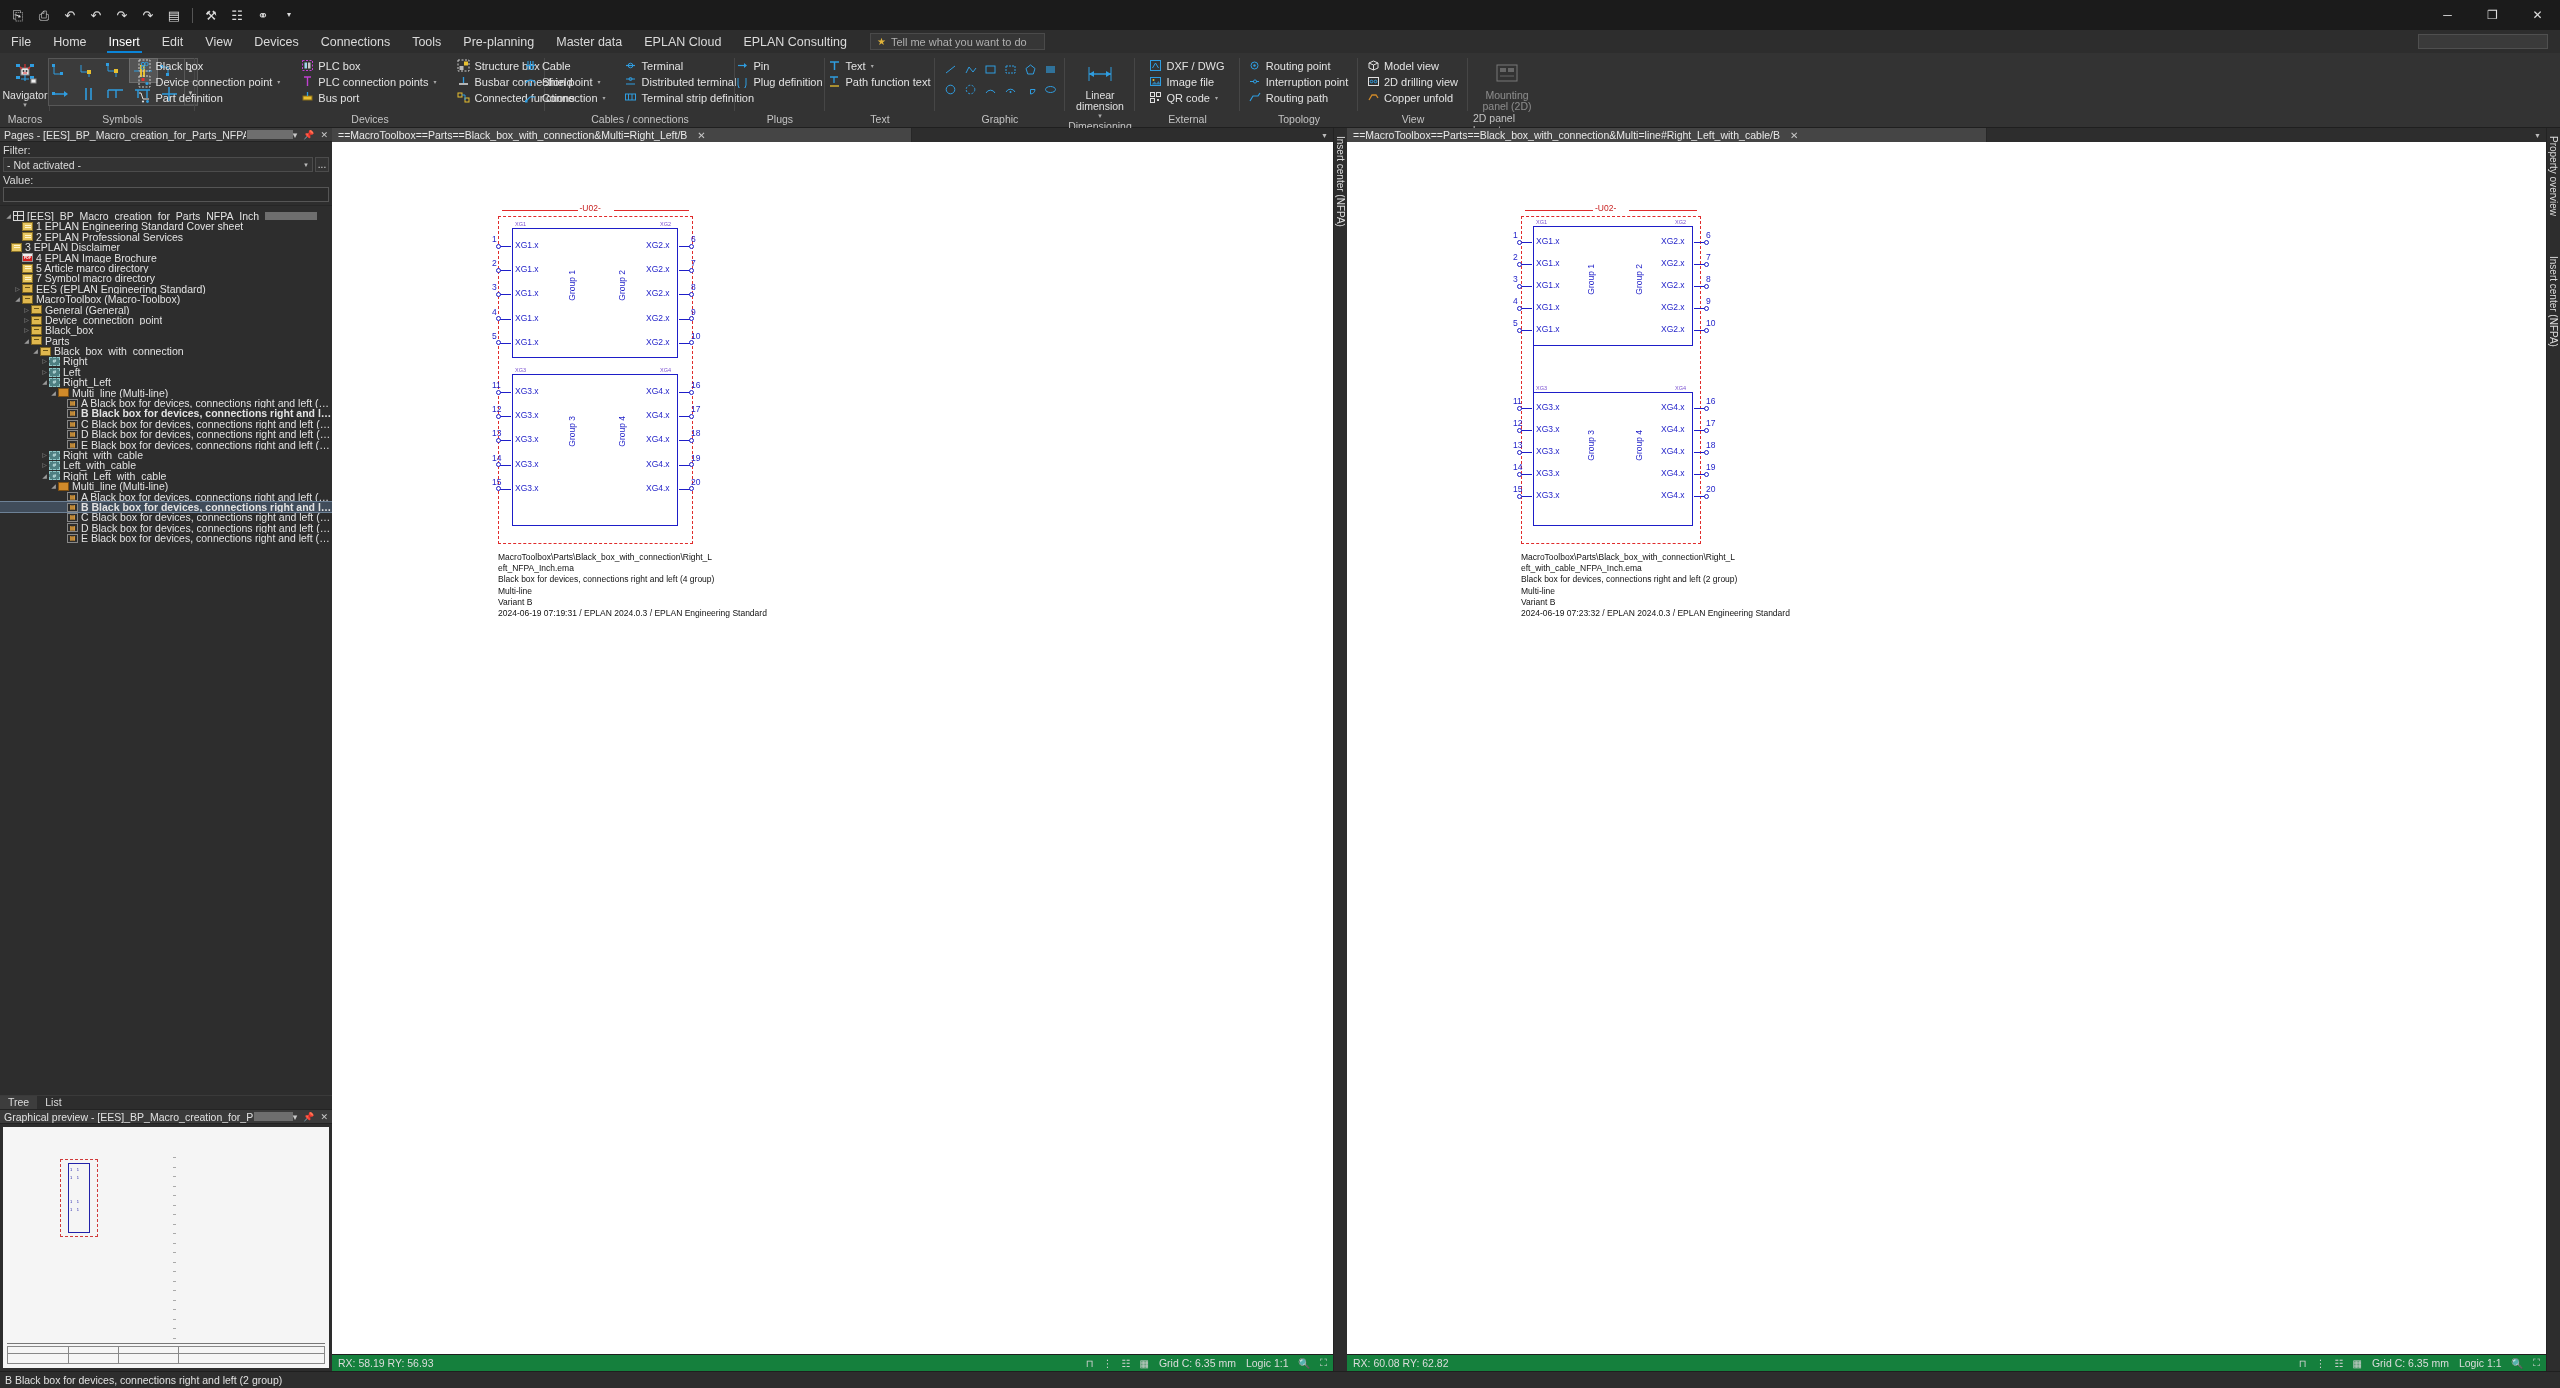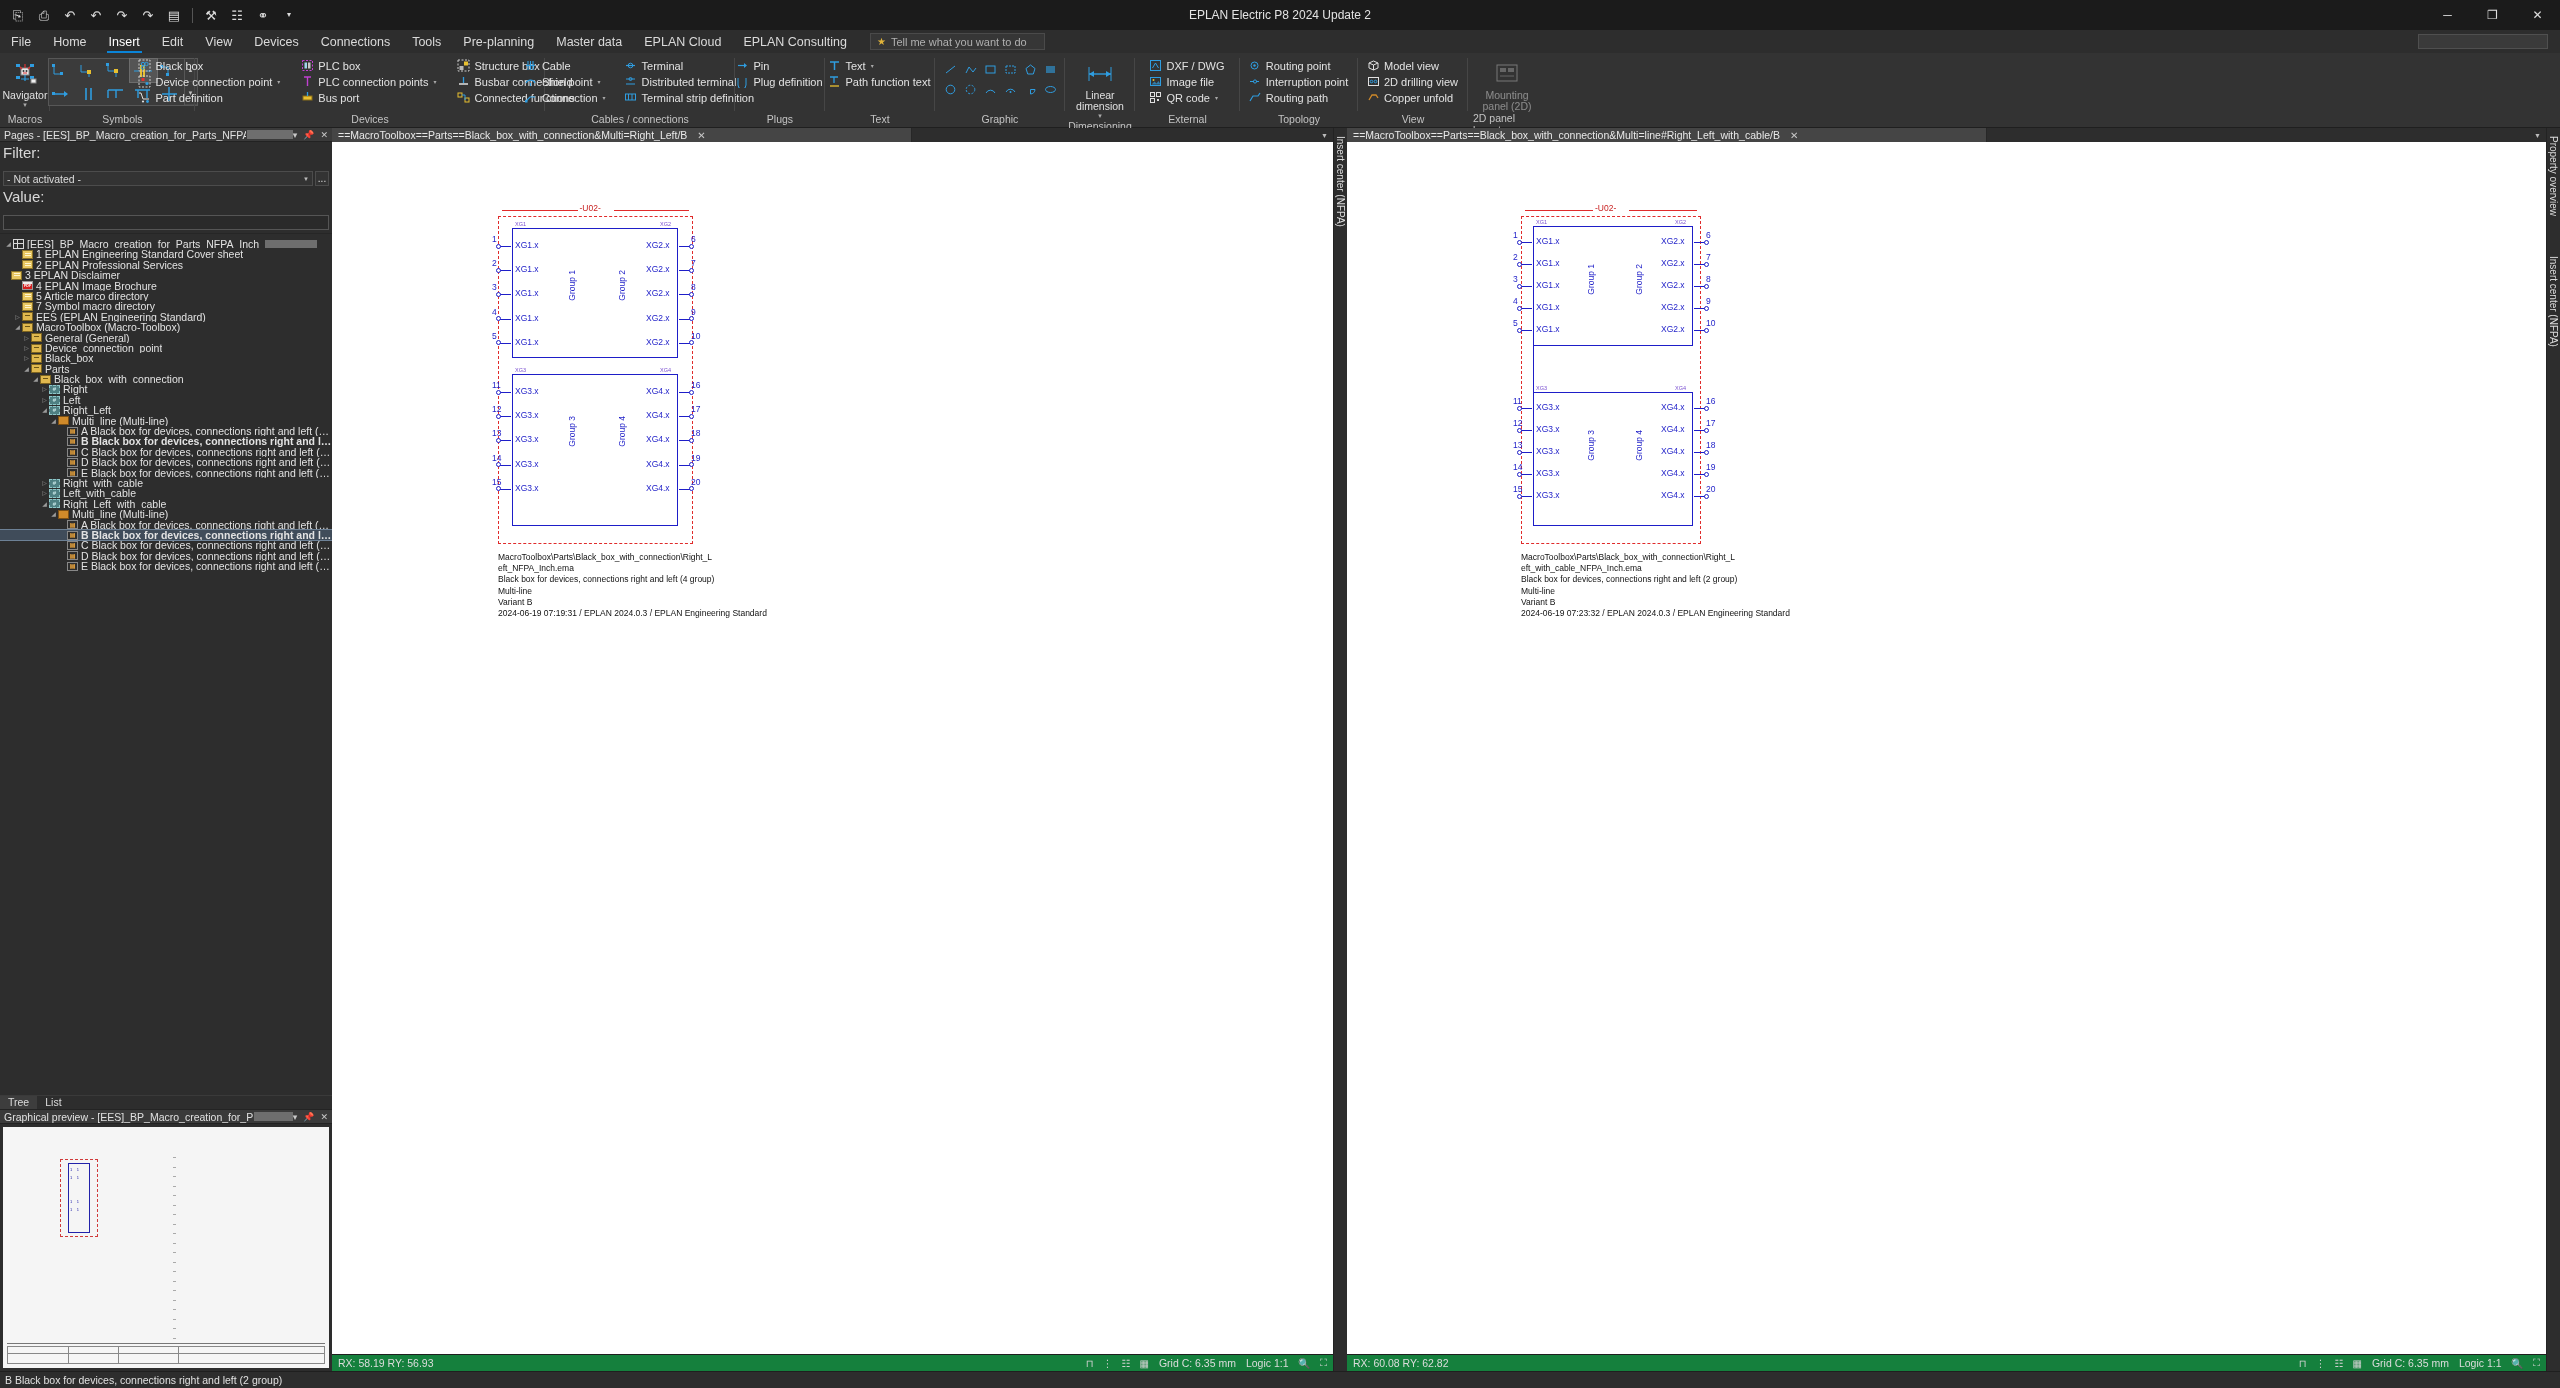--- a/index.html
+++ b/index.html
@@ -109,21 +109,21 @@
   .leftdock { width: 332px; display: flex; flex-direction: column; flex: none; background: #2d2d2d; }
   .panel-title {
     height: 14px; background: #3a3a3a; display: flex; align-items: center; padding: 0 4px;
     font-size: 10.5px; color: #e0e0e0; border-bottom: 1px solid #222;
   }
   .panel-title .ttl { overflow: hidden; white-space: nowrap; }
   .panel-title .redacted { display: inline-block; width: 52px; height: 9px; background: #6e6e6e; margin-left: 1px; vertical-align: middle; }
   .panel-title .pt-actions { margin-left: auto; display: flex; gap: 6px; font-size: 9px; color: #c8c8c8; }
 
   .filterbar { background: #2d2d2d; padding: 2px 3px 3px 3px; border-bottom: 1px solid #262626; }
-  .fl-row { font-size: 15px; color: #d8d8d8; margin-bottom: 10px; }
+  .fl-row { font-size: 11px; color: #d8d8d8; margin-bottom: 1px; }
   .fl-combo {
     height: 15px; background: #333; border: 1px solid #4c4c4c; display: flex; align-items: center;
     font-size: 10.5px; color: #dcdcdc; padding: 0 3px; position: relative;
   }
   .fl-combo .arrow { margin-left: auto; font-size: 6px; color: #bbb; }
   .fl-extra { width: 14px; height: 15px; border: 1px solid #4c4c4c; background: #333;
     display: flex; align-items: center; justify-content: center; font-size: 10px; color: #ddd; margin-left: 2px; }
   .fl-flex { display: flex; align-items: center; }
   .fl-value {
     height: 15px; background: #2a2a2a; border: 1px solid #555; margin-top: 1px;
@@ -231,21 +231,20 @@
       <div class="qat-btn">↶</div>
       <div class="qat-btn">↷</div>
       <div class="qat-btn">↷</div>
       <div class="qat-btn">▤</div>
       <div class="qat-sep"></div>
       <div class="qat-btn">⚒</div>
       <div class="qat-btn">☷</div>
       <div class="qat-btn">⚭</div>
       <div class="qat-btn" style="font-size:8px">▾</div>
     </div>
-    <div class="title-text">EPLAN Electric P8 2024 Update 2</div>
     <div class="wincontrols">
       <div>─</div>
       <div>❐</div>
       <div class="close">✕</div>
     </div>
   </div>
 
   <div class="menubar">
     <div class="menu-item">File</div>
     <div class="menu-item">Home</div>

